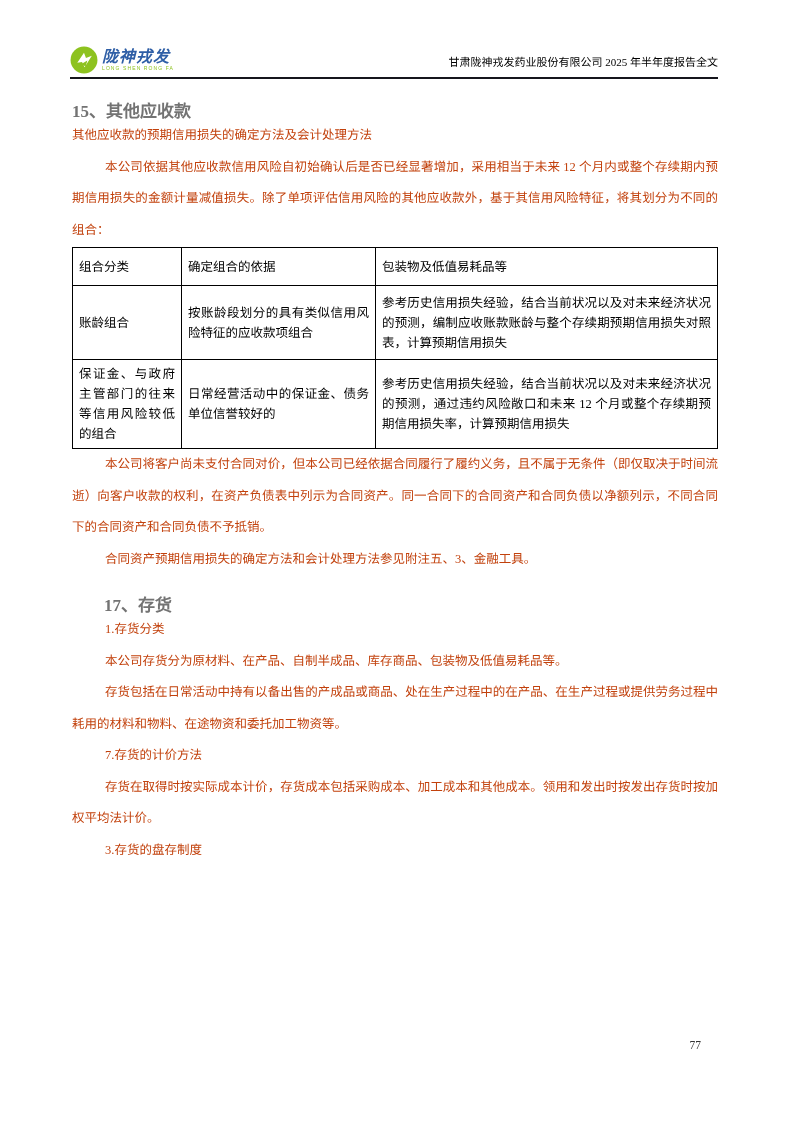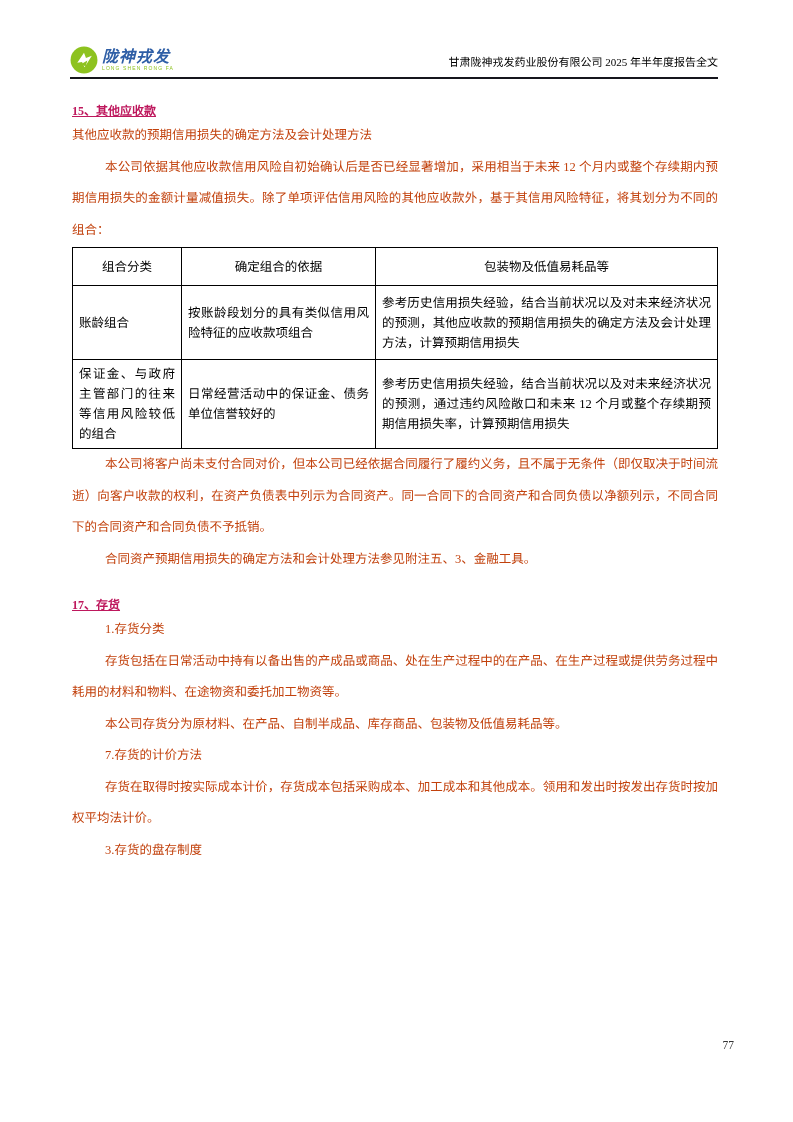--- a/index.html
+++ b/index.html
@@ -27,25 +27,25 @@
   }
   .logo-en {
     font-size:5px; color:#8dc21f; letter-spacing:1.1px; line-height:7px;
     font-family:"Liberation Sans","DejaVu Sans",sans-serif; white-space:nowrap;
   }
   .hdr-title { font-size:11px; color:#000; line-height:16px; padding-bottom:4px;text-align:center; }
 
   
   .content { margin:0 75px 0 72px; }
   h2.sec {
-    font-size:12px; line-height:17px; font-weight:bold; color:#be185d;text-decoration:underline;
+    font-size:17px; line-height:17px; font-weight:bold; color:#737373;
   }
   h2.s15 { margin-top:24px; }
   h2.s16 { margin-top:21px; }
-  h2.s17 { margin-top:22px; }
+  h2.s17 { margin-top:22px;margin-left:32px; }
   p.body {
     font-size:12.5px; line-height:31.5px; text-align:justify;
     color:#c2410c; margin:0;
   }
   .ind { text-indent:33px; }
   .mt13 { margin-top:13px; }
   .mt22 { margin-top:22px; }
   .mt16 { margin-top:16px;font-family:Liberation Serif, serif; }
   .mt6  { margin-top:6px; }
 
@@ -53,28 +53,28 @@
   table.policy {
     width:100%; border-collapse:collapse; table-layout:fixed;
     margin-top:1px;
   }
   table.policy td, table.policy th {
     border:1.4px solid #000;
     font-size:12.5px; line-height:20px; font-weight:normal;
     vertical-align:middle; padding:4px 6px; text-align:justify;
     overflow:hidden;
   }
-  table.policy th { text-align:center; height:38px; }
+  table.policy th { height:38px; }
   table.policy tr.r1 td { height:75px; }
   table.policy tr.r2 td { height:74px; }
   table.policy tr.r3 td { height:78px; }
 
   
   .pageno {
-    position:absolute; top:1038px; right:59px;
+    position:absolute; top:1038px; right:92px;
     font-size:11.5px; color:#333; line-height:14px;
   }
 </style>
 </head>
 <body>
 
 <div class="page">
 
   <div class="hdr">
     <div class="logo">
@@ -107,37 +107,37 @@
         <tr>
           <th>组合分类</th>
           <th>确定组合的依据</th>
           <th>包装物及低值易耗品等</th>
         </tr>
       </thead>
       <tbody>
         <tr class="r2">
           <td>账龄组合</td>
           <td>按账龄段划分的具有类似信用风险特征的应收款项组合</td>
-          <td>参考历史信用损失经验，结合当前状况以及对未来经济状况的预测，其他应收款的预期信用损失的确定方法及会计处理方法，计算预期信用损失</td>
+          <td>参考历史信用损失经验，结合当前状况以及对未来经济状况的预测，编制应收账款账龄与整个存续期预期信用损失对照表，计算预期信用损失</td>
         </tr>
         <tr class="r3">
           <td>保证金、与政府主管部门的往来等信用风险较低的组合</td>
           <td>日常经营活动中的保证金、债务单位信誉较好的</td>
           <td>参考历史信用损失经验，结合当前状况以及对未来经济状况的预测，通过违约风险敞口和未来 12 个月或整个存续期预期信用损失率，计算预期信用损失</td>
         </tr>
       </tbody>
     </table>
 
     <p class="body ind mt22">本公司将客户尚未支付合同对价，但本公司已经依据合同履行了履约义务，且不属于无条件（即仅取决于时间流逝）向客户收款的权利，在资产负债表中列示为合同资产。同一合同下的合同资产和合同负债以净额列示，不同合同下的合同资产和合同负债不予抵销。</p>
     <p class="body ind">合同资产预期信用损失的确定方法和会计处理方法参见附注五、3、金融工具。</p>
 
     <h2 class="sec s17">17、存货</h2>
     <p class="body ind mt16">1.存货分类</p>
+    <p class="body ind">本公司存货分为原材料、在产品、自制半成品、库存商品、包装物及低值易耗品等。</p>
     <p class="body ind mt6">存货包括在日常活动中持有以备出售的产成品或商品、处在生产过程中的在产品、在生产过程或提供劳务过程中耗用的材料和物料、在途物资和委托加工物资等。</p>
-    <p class="body ind">本公司存货分为原材料、在产品、自制半成品、库存商品、包装物及低值易耗品等。</p>
     <p class="body ind">7.存货的计价方法</p>
     <p class="body ind">存货在取得时按实际成本计价，存货成本包括采购成本、加工成本和其他成本。领用和发出时按发出存货时按加权平均法计价。</p>
     <p class="body ind">3.存货的盘存制度</p>
 
   </div>
 
   <div class="pageno">77</div>
 
 </div>
 

